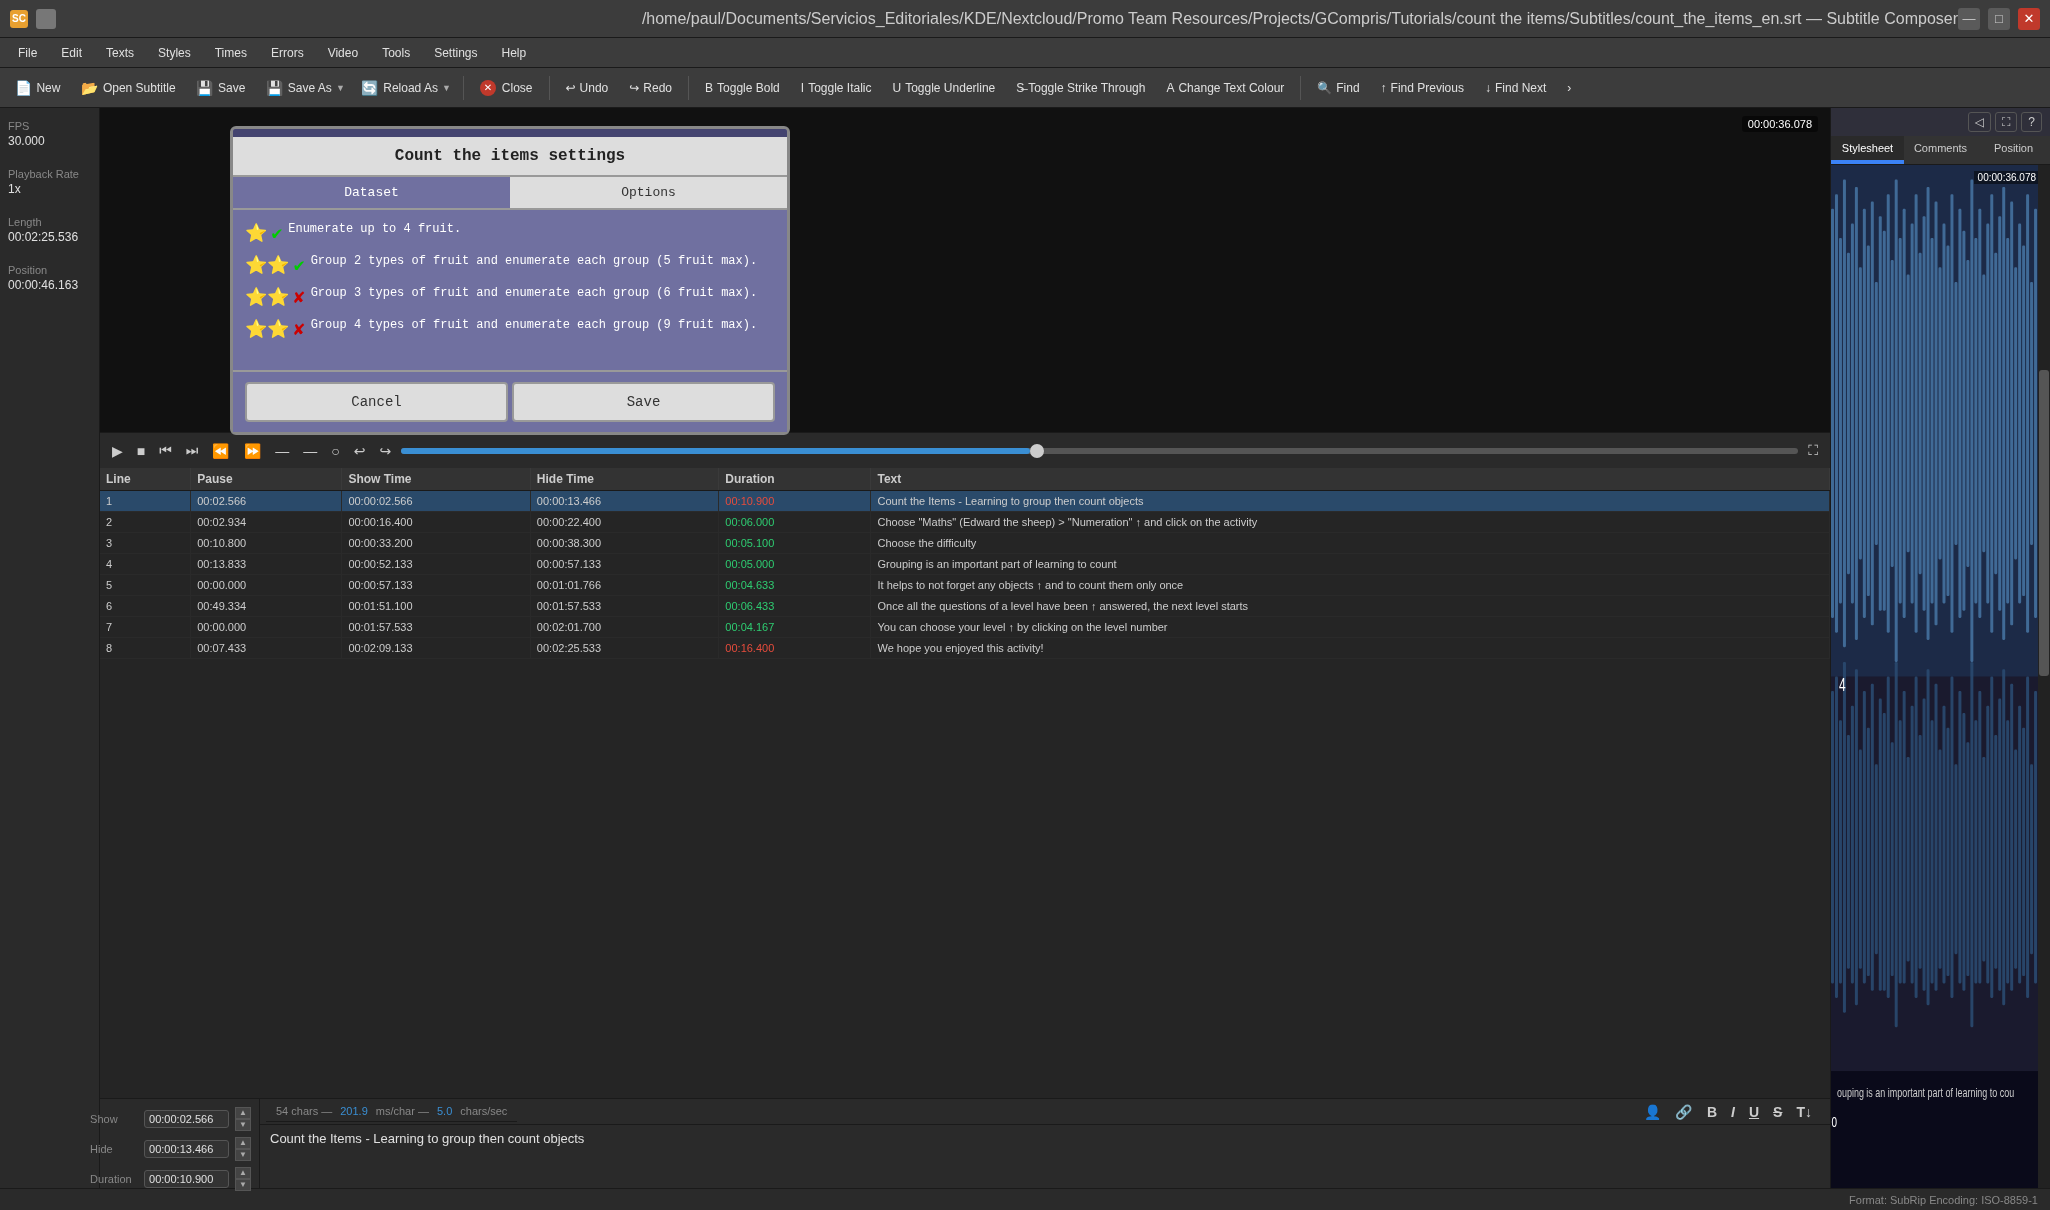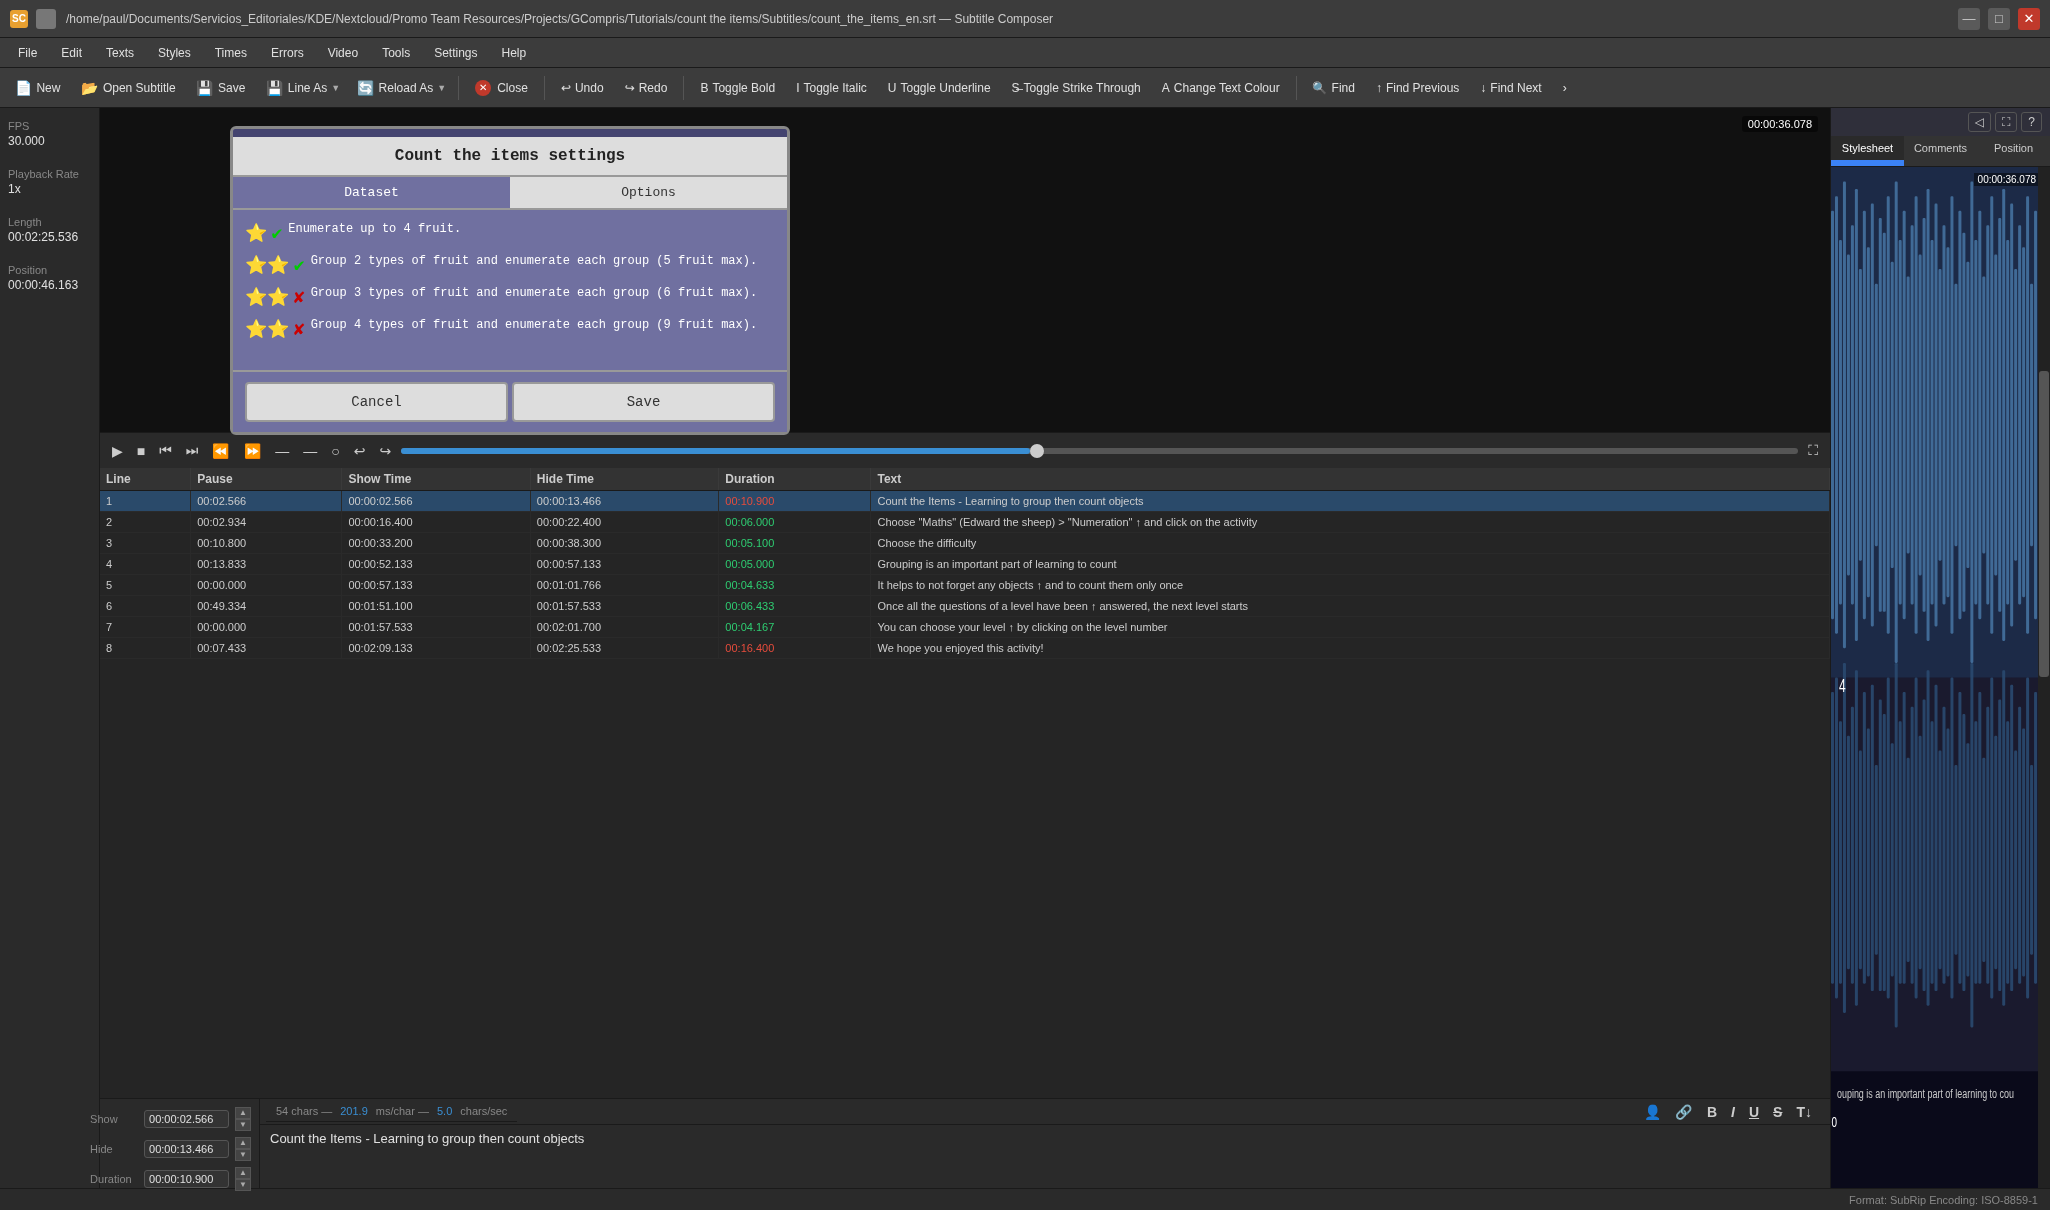--- a/index.html
+++ b/index.html
@@ -26,22 +26,22 @@
     .title-bar-icon {
       width: 18px; height: 18px;
       background: #e8a030;
       border-radius: 3px;
       margin-right: 8px;
       display: flex; align-items: center; justify-content: center;
       font-size: 10px; color: #fff; font-weight: bold;
     }
     .title-bar-text {
       flex: 1;
-      text-align: left;
-      font-size: 12px;
+      text-align: right;
+      font-size: 16px;
       color: #ccc;
     }
     .title-bar-controls {
       display: flex; gap: 8px;
     }
     .title-btn {
       width: 22px; height: 22px;
       border-radius: 3px;
       border: none;
       cursor: pointer;
@@ -360,21 +360,21 @@
       border-bottom: 1px solid #1a1a1a;
     }
     .right-tab {
       flex: 1;
       padding: 6px 4px;
       text-align: center;
       font-size: 11px;
       cursor: pointer;
       color: #ccc;
     }
-    .right-tab.active { background: #2a2a2a; border-bottom: 6px solid #3b82f6; color: #fff; }
+    .right-tab.active { background: #2a2a2a; border-bottom: 4px solid #3b82f6; color: #fff; }
 
     
     .waveform-area {
       flex: 1;
       background: #1a1a2e;
       position: relative;
       overflow: hidden;
     }
     .waveform-time-top {
       position: absolute;
@@ -456,21 +456,21 @@
   <button class="tb-btn">
     <span class="tb-icon">📂</span>
     <span>Open Subtitle</span>
   </button>
   <button class="tb-btn">
     <span class="tb-icon">💾</span>
     <span>Save</span>
   </button>
   <button class="tb-btn has-arrow">
     <span class="tb-icon">💾</span>
-    <span>Line As</span>
+    <span>Save As</span>
     <span class="tb-arrow">▼</span>
   </button>
   <button class="tb-btn has-arrow">
     <span class="tb-icon">🔄</span>
     <span>Reload As</span>
     <span class="tb-arrow">▼</span>
   </button>
   <div class="tb-sep"></div>
   <button class="tb-btn">
     <span class="tb-close">✕</span>

